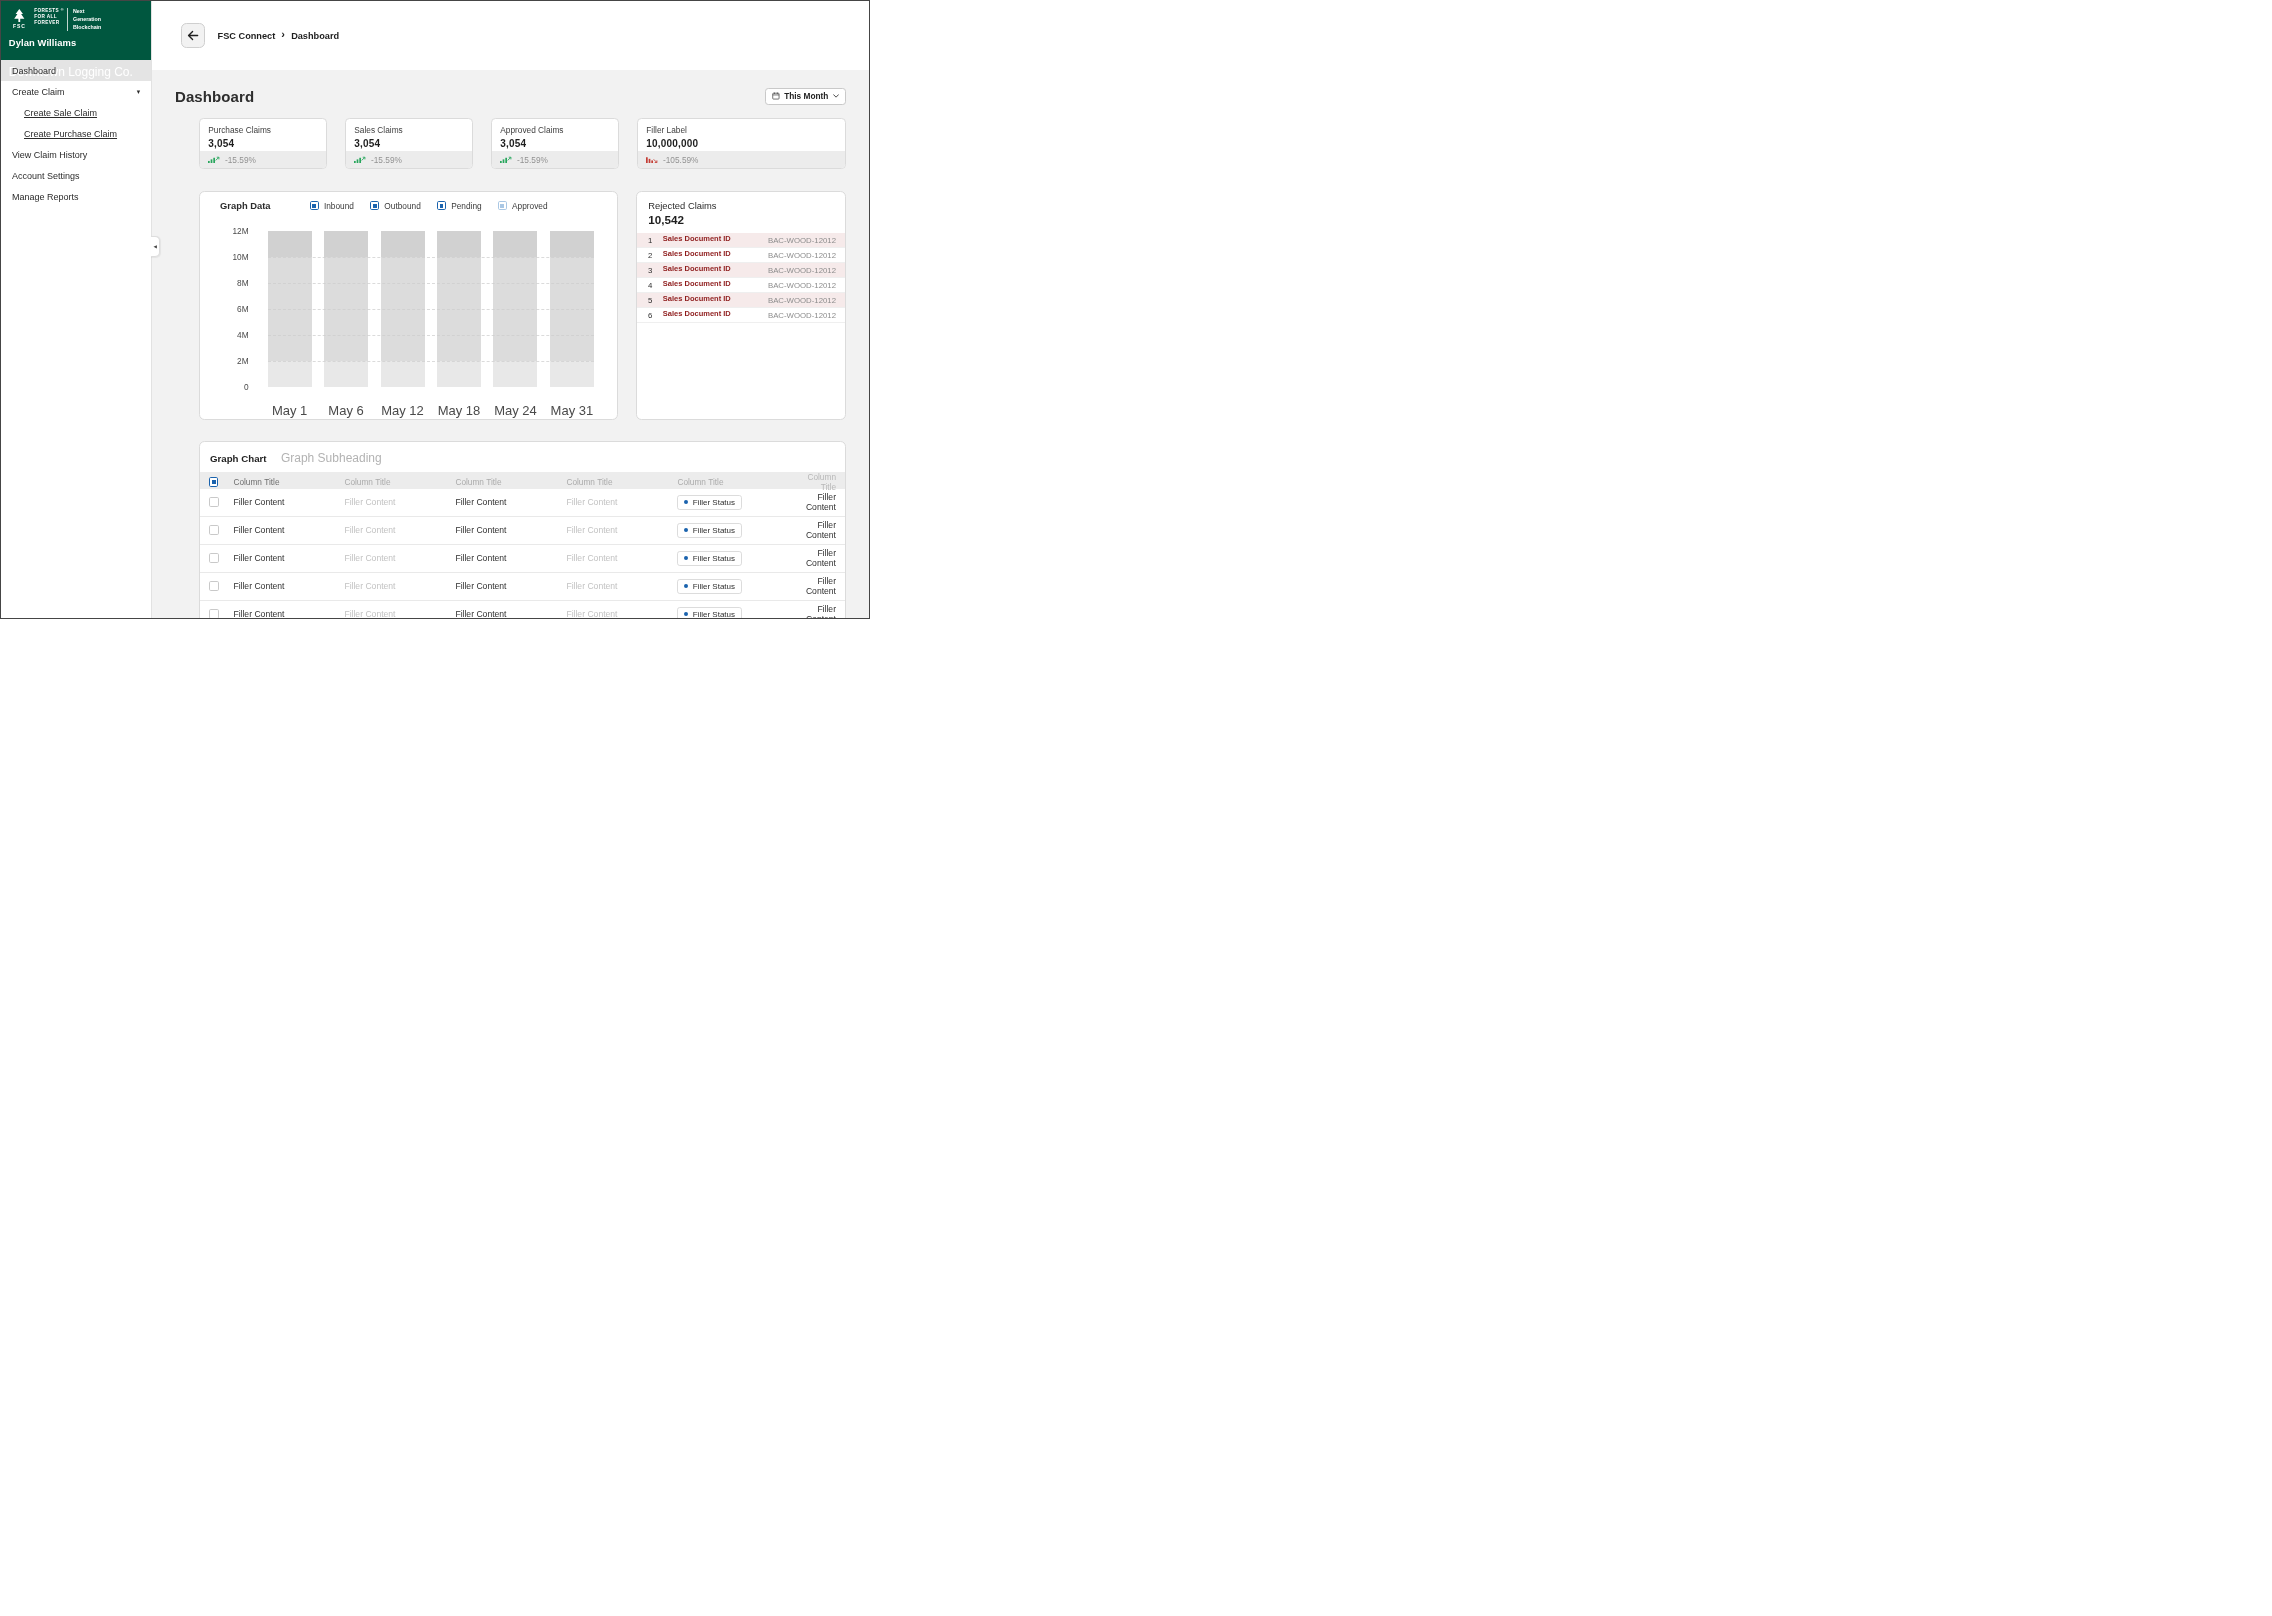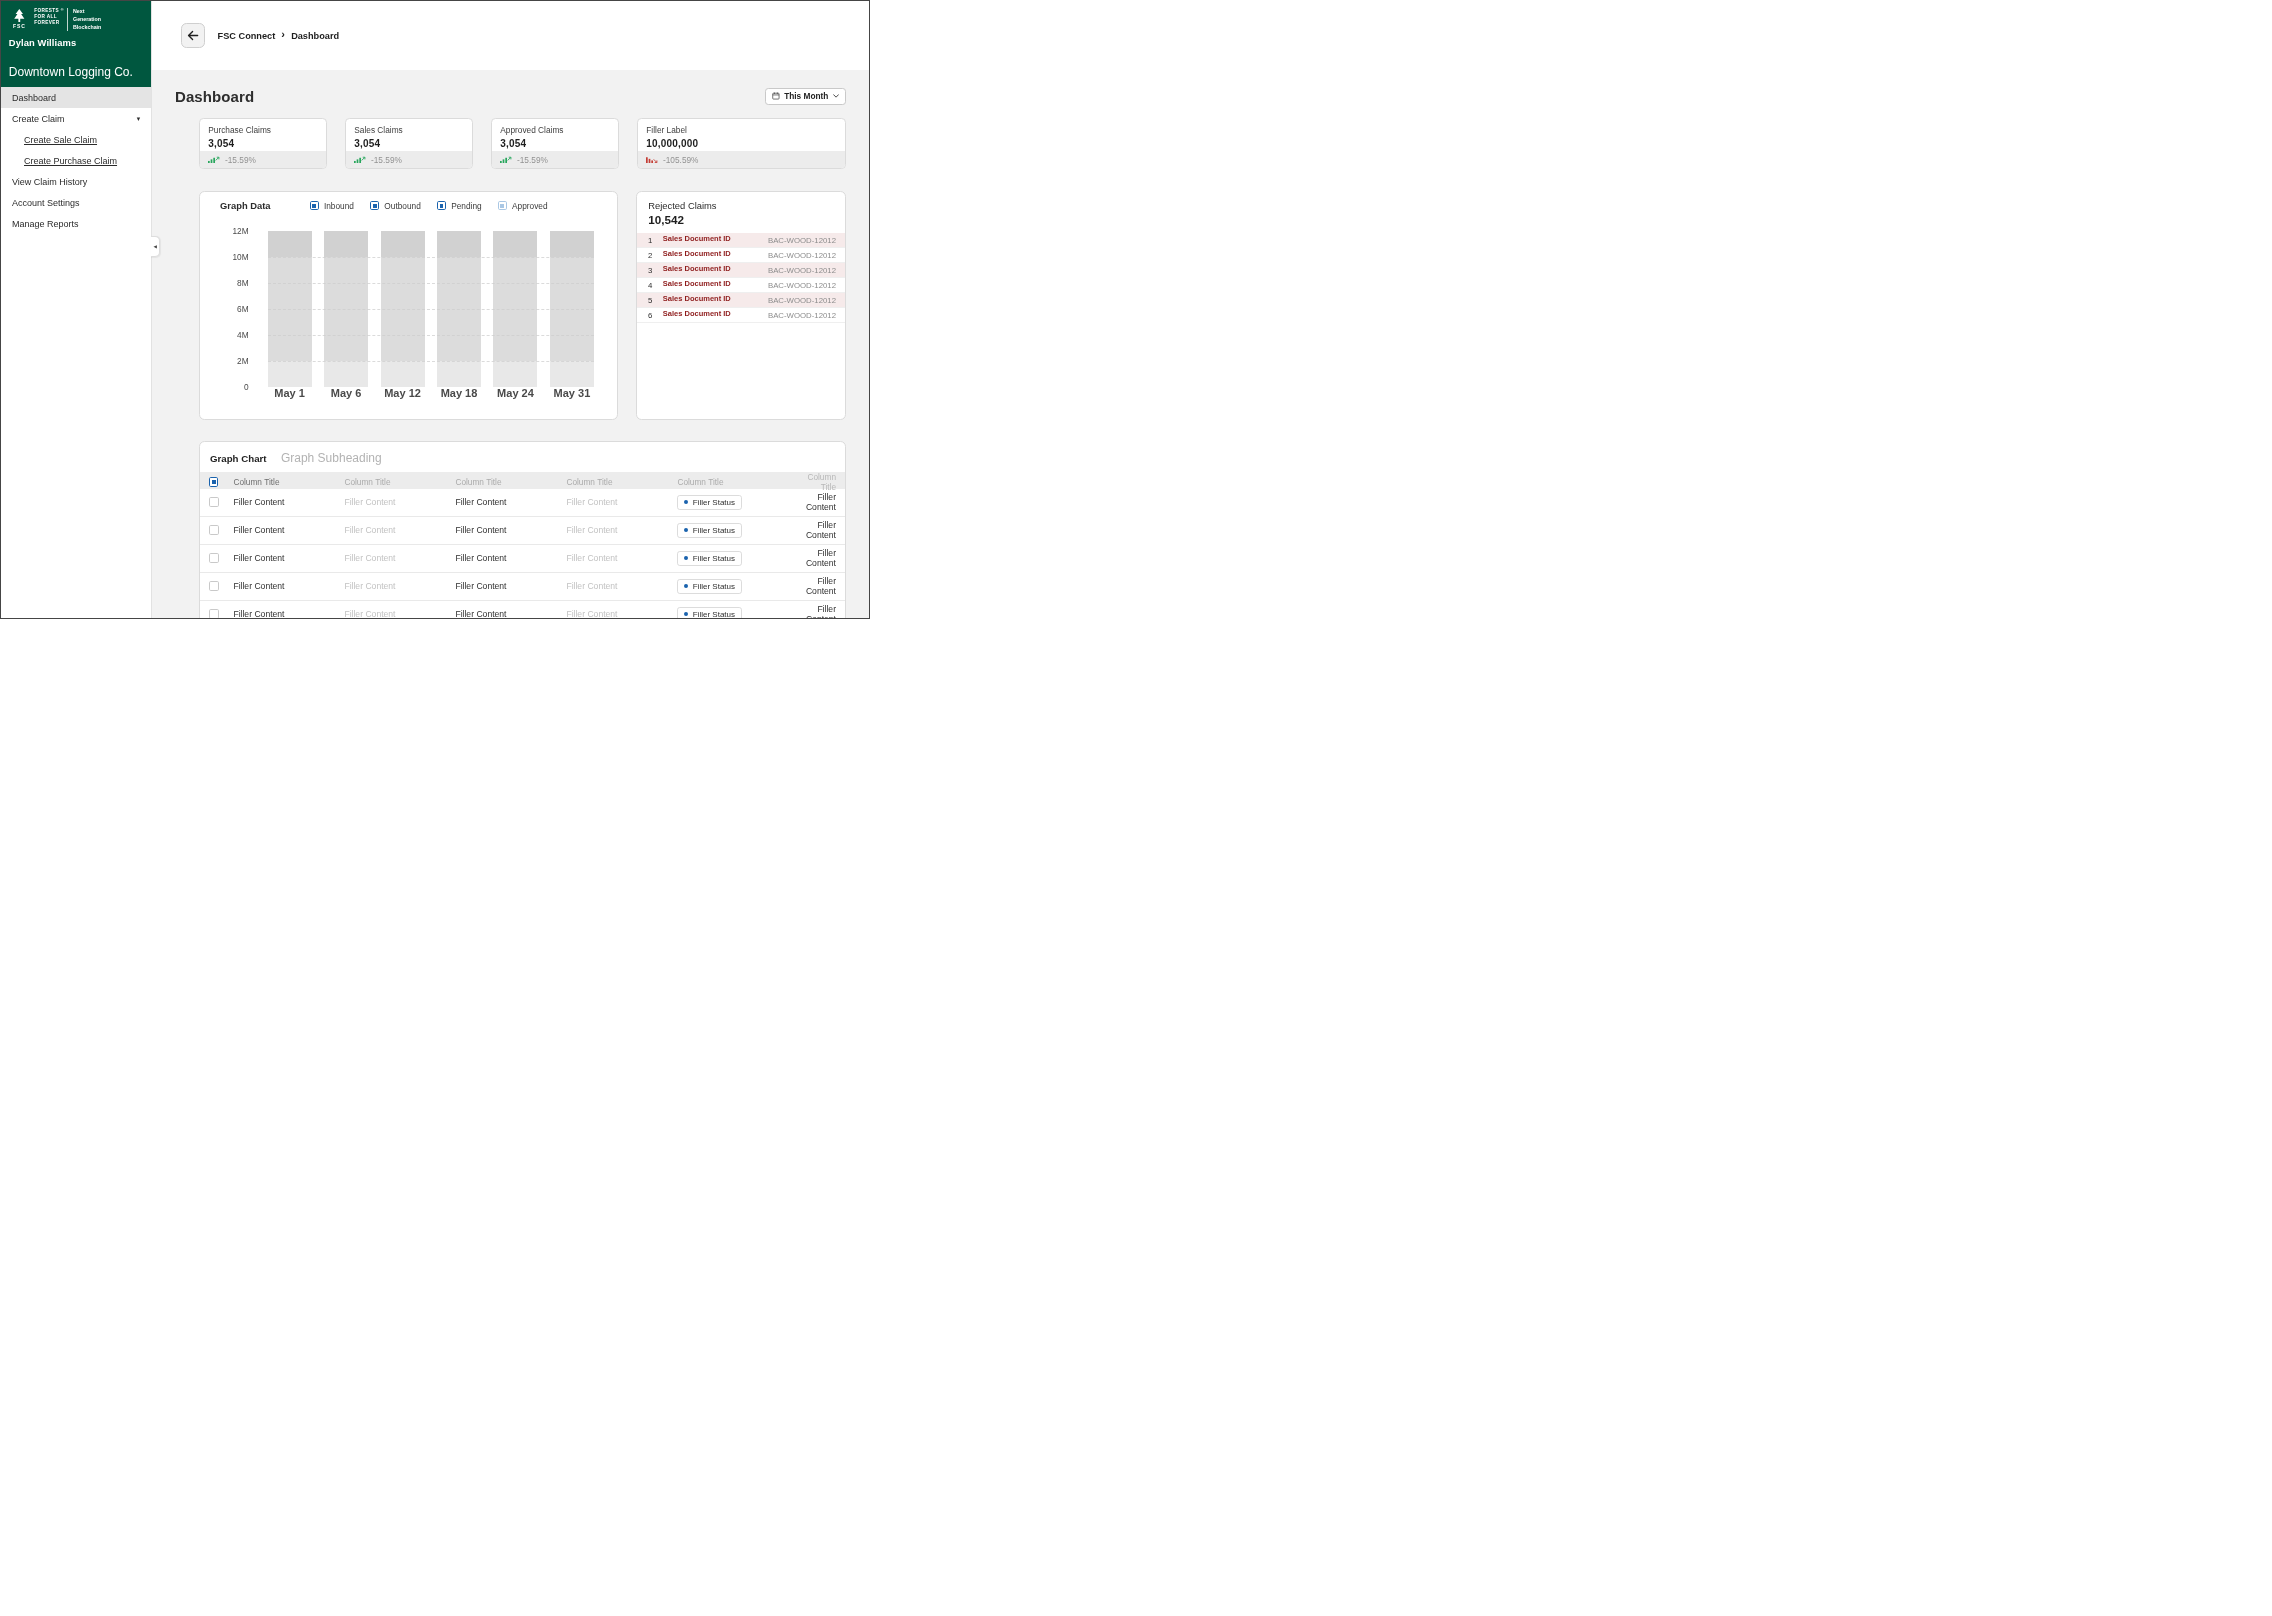--- a/index.html
+++ b/index.html
@@ -2,21 +2,21 @@
 <html style="--brand-green: #00573F; --accent-blue: #1A63AE; --light-blue: #A9C7E4; --trend-green: #27A65C; --trend-red: #C43D35; --rejected-red: #8E1B1B; --rejected-pink: #F6EAEA;font-size:9px"><head>
 <meta charset="utf-8">
 <style>
   html,body{margin:0;padding:0;background:#fff;}
   body{font-family:"Liberation Sans",sans-serif;}
   *{box-sizing:border-box;}
   .app{position:relative;width:870px;height:619px;border:1.1px solid #454545;display:flex;overflow:hidden;background:#fff;}
 
   
   .sidebar{width:151px;flex-shrink:0;background:#fff;border-right:0.6px solid #E2E2E2;position:relative;z-index:5;}
-  .brand{height:86px;background:var(--brand-green,#00573F);color:#fff;padding:6.7px 6.7px 5.5px 7.8px;}
+  .brand{height:59px;background:var(--brand-green,#00573F);color:#fff;padding:6.7px 6.7px 5.5px 7.8px;}
   .brand-top{display:flex;align-items:flex-start;}
   .logo-block{display:flex;flex-direction:column;align-items:center;width:21px;}
   .fsc-text{font-size:5px;font-weight:bold;letter-spacing:0.9px;margin-top:0.6px;}
   .tagline{font-size:4.7px;font-weight:bold;letter-spacing:0.4px;line-height:1.3;margin-left:4.4px;position:relative;padding-right:3.9px;}
   .tagline .reg{position:absolute;top:-1.1px;right:-0.6px;font-size:3.9px;}
   .divider-v{width:0.6px;height:23px;background:rgba(255,255,255,.75);margin:0.6px 5px 0 3.9px;}
   .product{font-size:5.3px;font-weight:bold;line-height:1.5;margin-top:0;}
   .user-name{font-size:9.4px;font-weight:bold;margin-top:5px;letter-spacing:0.1px;}
   .user-company{font-size:12px;margin-top:17px;font-weight:400;}
   .nav-item{height:21px;display:flex;align-items:center;justify-content:space-between;padding:0 11px;font-size:9px;color:#2B2B2B;font-weight:500;cursor:pointer;}
@@ -64,21 +64,21 @@
   .muted .cbx-inner{background:var(--light-blue,#A9C7E4);}
 
   .chart{display:flex;padding:20px 23px 0 16.6px;}
   .y-axis{position:relative;width:32px;height:156px;flex-shrink:0;}
   .y-tick{position:absolute;right:0;transform:translateY(-50%);font-size:8.3px;color:#4A4A4A;font-weight:500;}
   .plot{position:relative;flex:1;margin-left:19px;display:flex;justify-content:space-between;}
   .gridline{position:absolute;left:0;right:0;border-top:0.6px dashed #CDCDCD;opacity:.7;z-index:3;}
   .bar-group{width:44px;display:flex;flex-direction:column;z-index:1;}
   .bar{height:156px;display:flex;flex-direction:column-reverse;}
   .seg-0{background:#E8E8E8;} .seg-1{background:#DCDCDC;} .seg-2{background:#D1D1D1;}
-  .x-label{text-align:center;margin-top:0;font-size:11px;color:#4A4A4A;font-weight:bold;}
+  .x-label{text-align:center;margin-top:16px;font-size:13px;color:#4A4A4A;}
 
   .rejected-card{padding:8.3px 0 0;overflow:hidden;}
   .rej-title{font-size:9.4px;font-weight:normal;color:#2B2B2B;padding:0 11px;}
   .rej-value{font-size:11.7px;font-weight:bold;color:#1E1E1E;padding:0 11px;margin-top:2.2px;}
   .rej-rows{margin-top:6.7px;}
   .rrow{display:grid;grid-template-columns:25.5px 1fr auto;align-items:start;padding:2.2px 9px 2.2px 0;border-bottom:0.6px solid #EFEFEF;background:#fff;}
   .rrow.pink{background:var(--rejected-pink,#F6EAEA);}
   .rej-index{text-align:center;font-size:7.8px;color:#2F2F2F;padding-top:0.6px;}
   .rej-label{font-size:7.5px;font-weight:bold;color:var(--rejected-red,#8E1B1B);line-height:1.18;width:68px;}
   .rej-code{font-size:7.8px;color:#8C8C8C;white-space:nowrap;padding-top:0.6px;}

